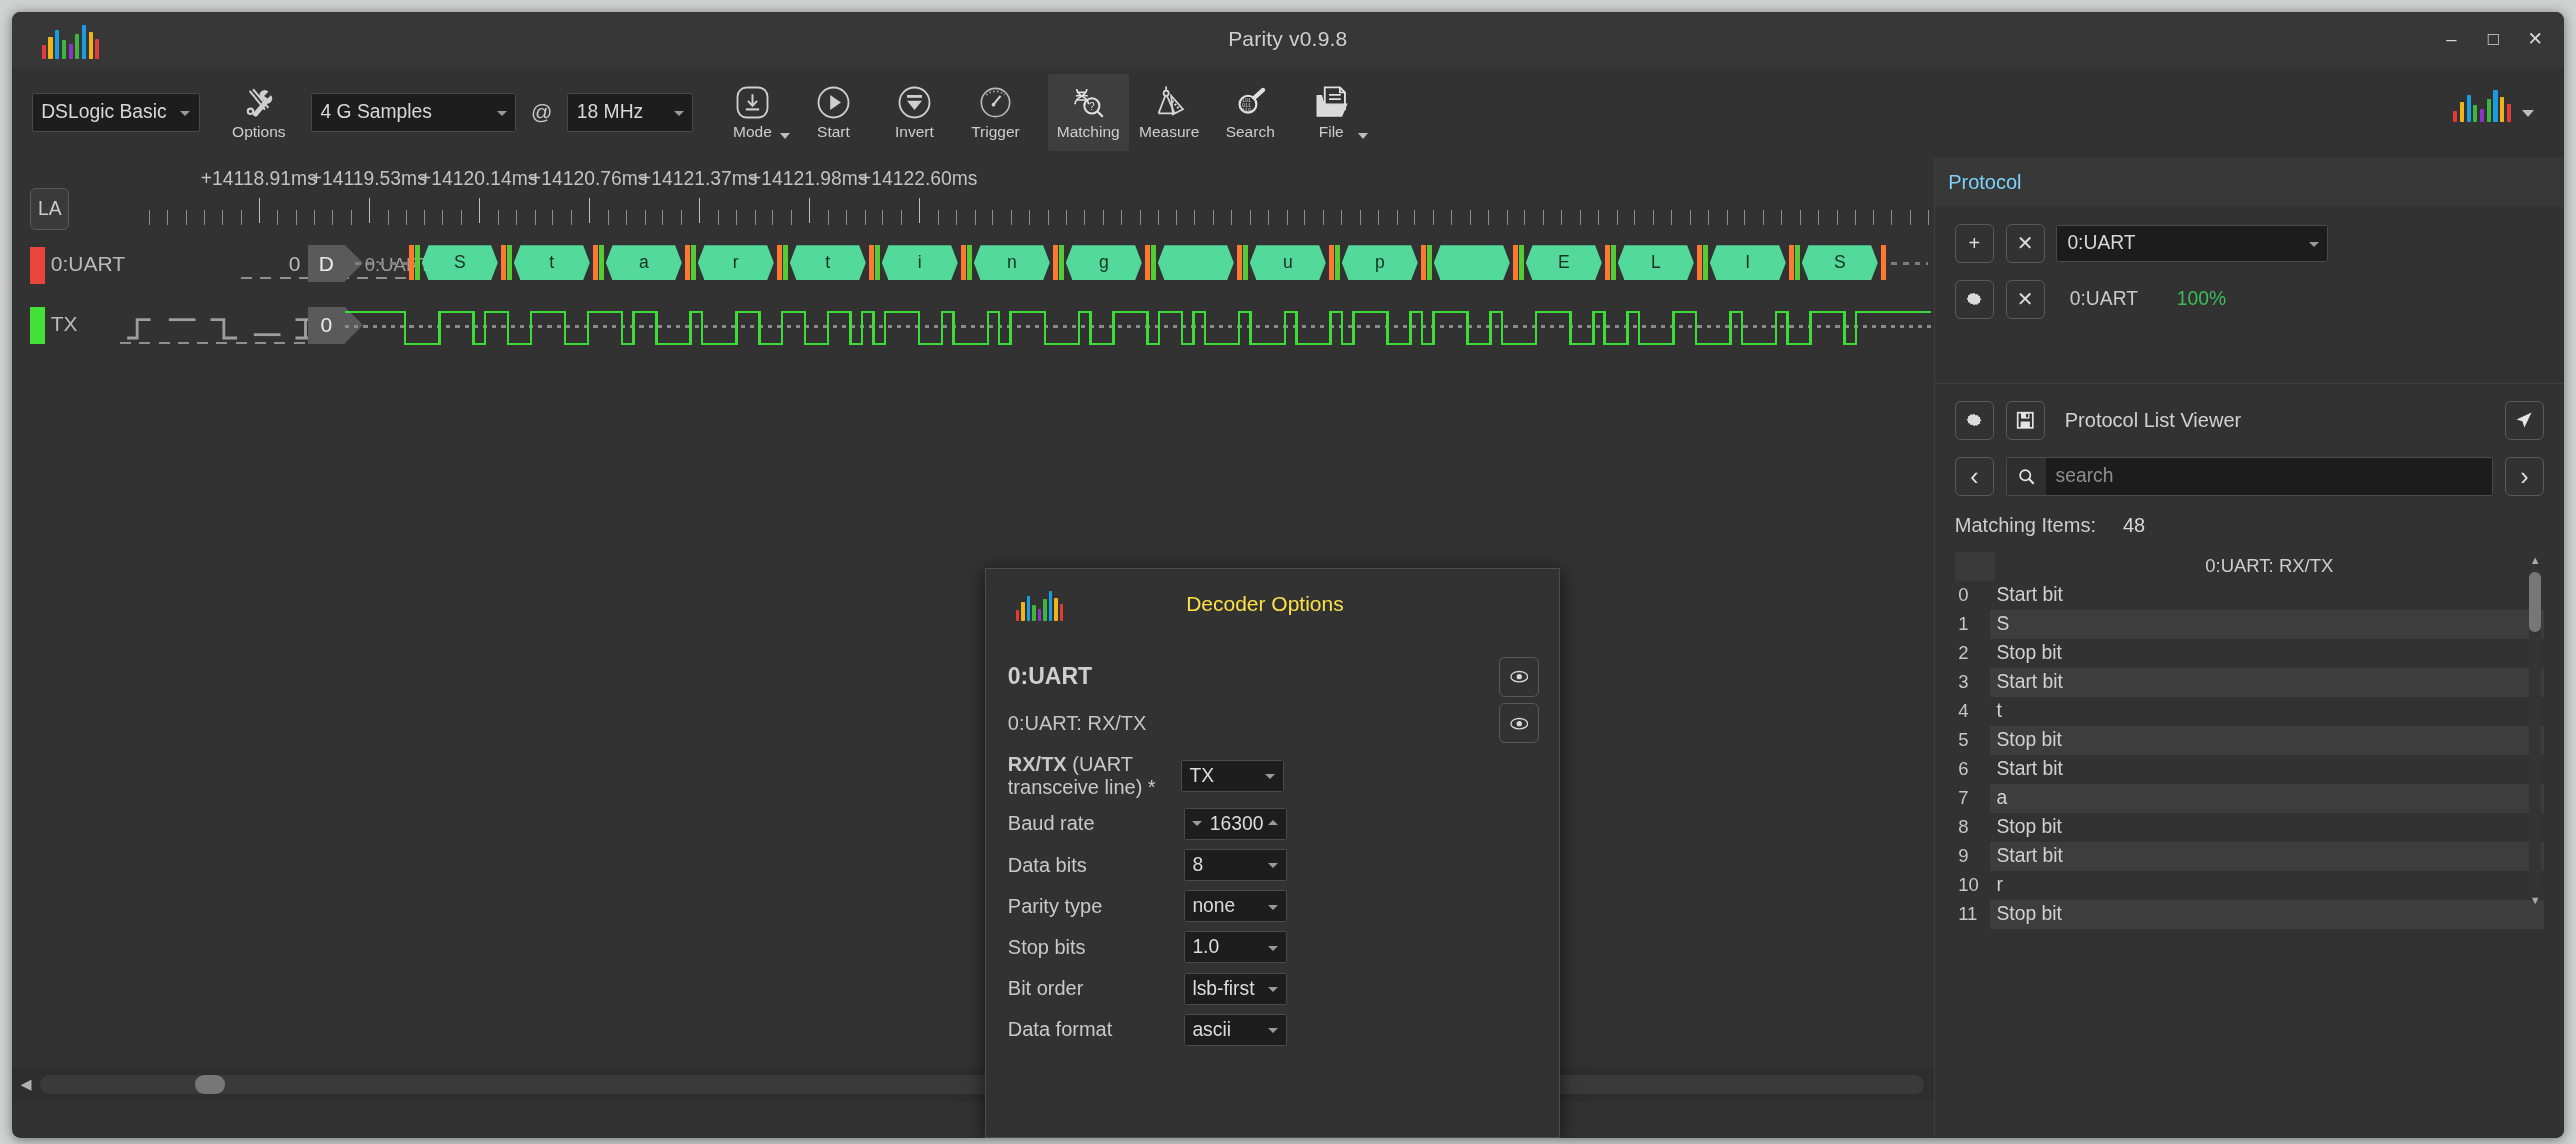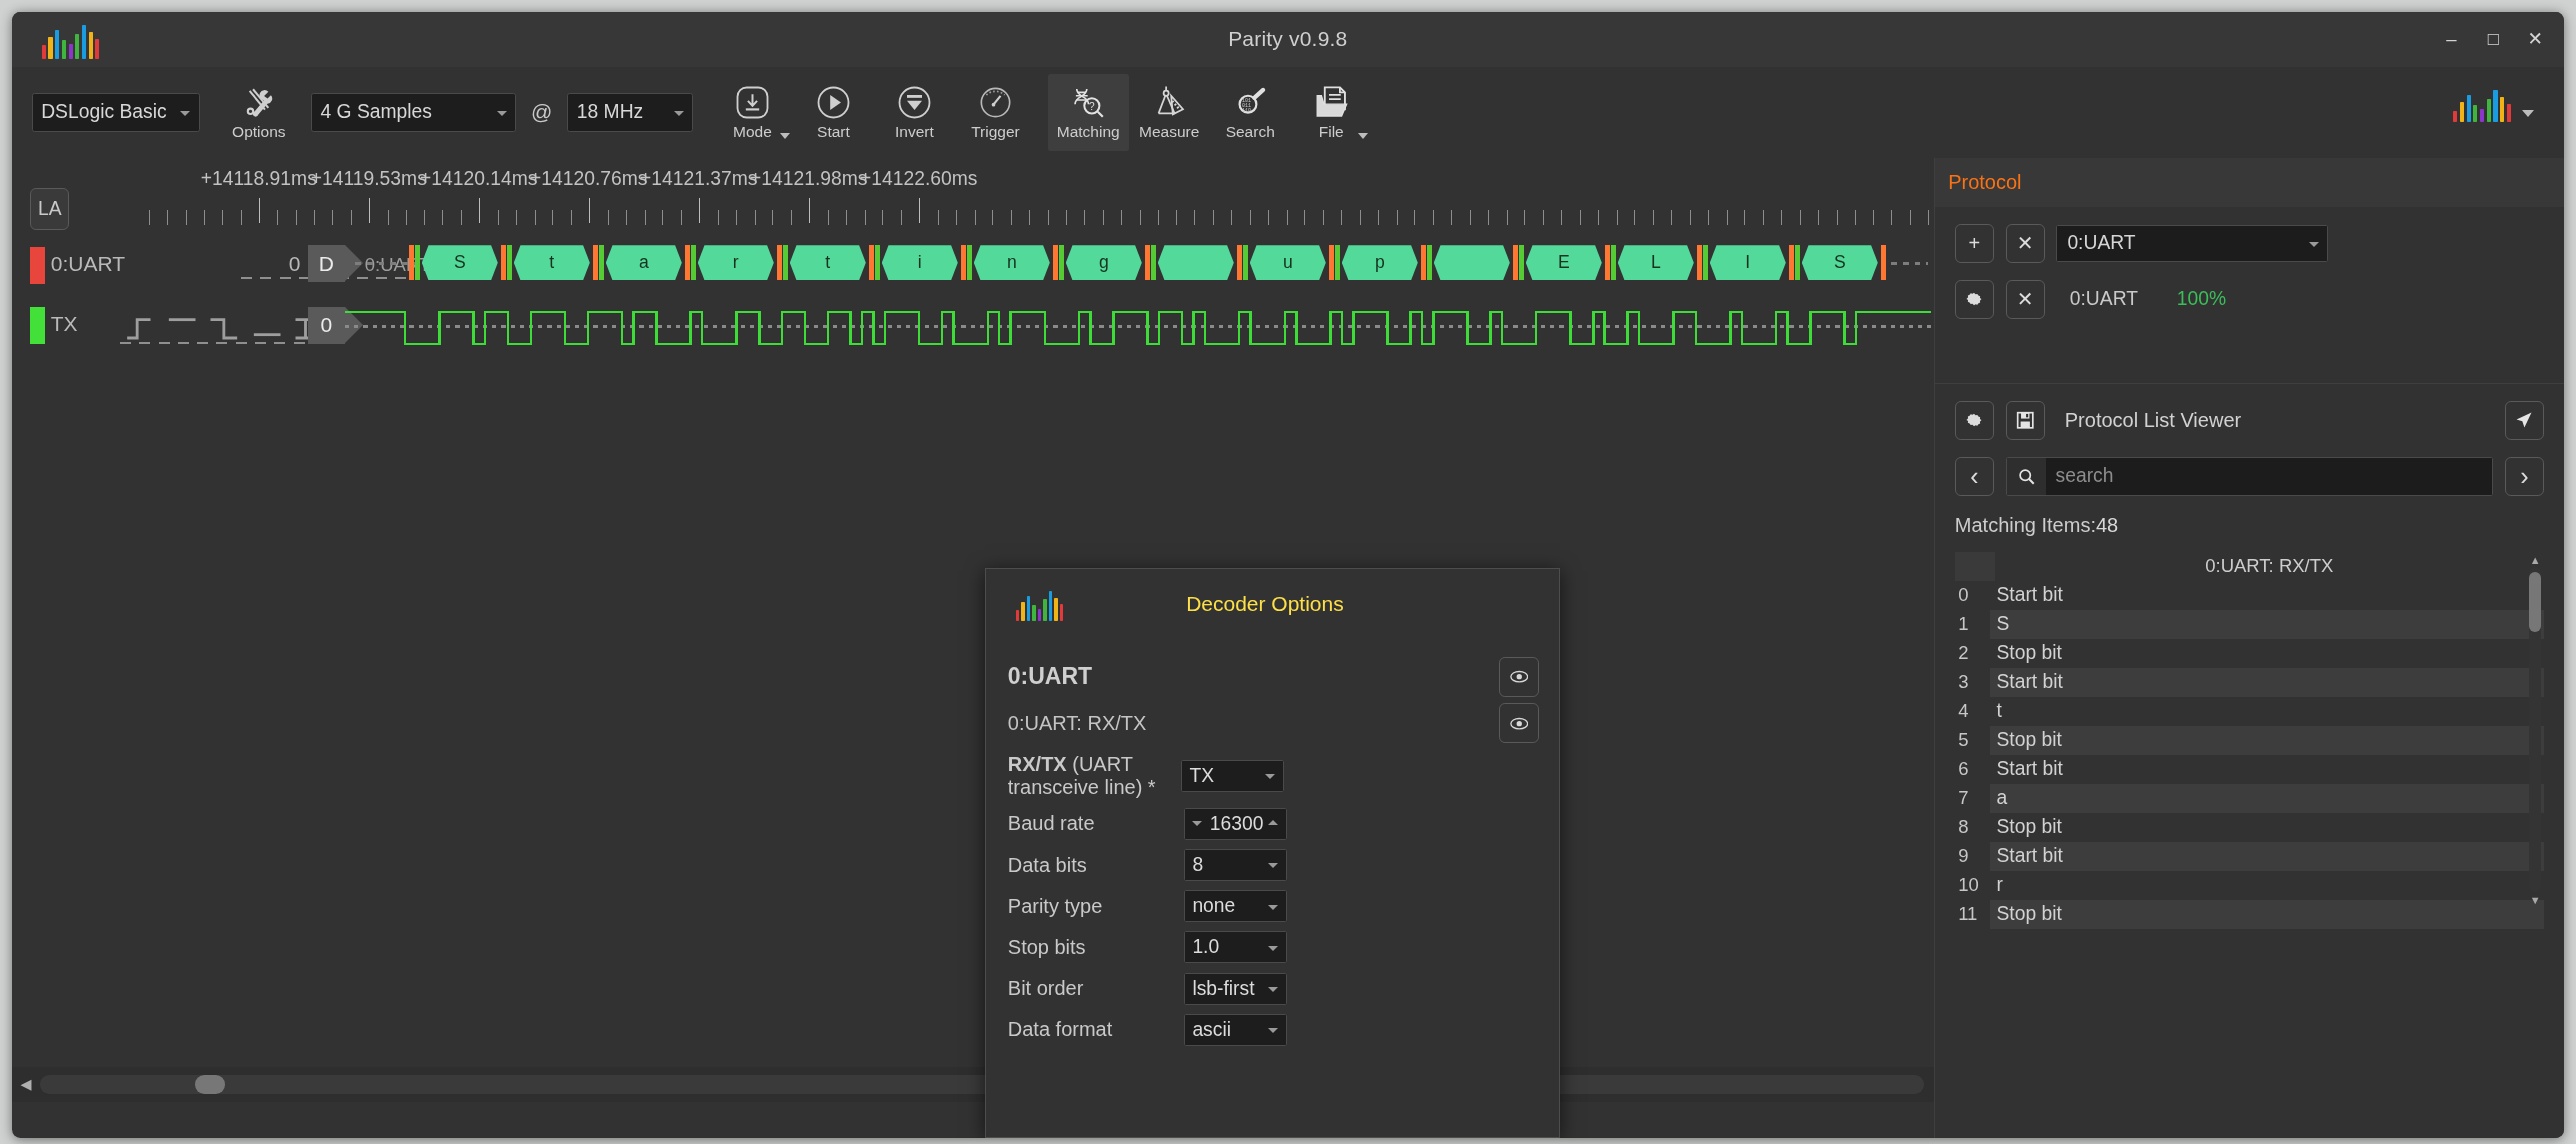--- a/index.html
+++ b/index.html
@@ -226,21 +226,21 @@
   
   .rpanel {
     position: absolute; right: 0; top: 0;
     width: 630px; height: 980px;
     background: #323232;
     border-left: 0.8px solid #3f3f3f;
   }
   .rp-header {
     height: 49px; background: #383838;
     display: flex; align-items: center; padding-left: 13.4px;
-    color: #f97316; font-size: 20px;
+    color: #7dd3fc; font-size: 20px;
   }
   .rp-sec { padding: 17px 20px 0 20px; }
   .icon-btn {
     width: 39px; height: 39px;
     border: 0.8px solid #5a5a5a; border-radius: 5.9px;
     background: #323232;
     display: flex; align-items: center; justify-content: center;
     color: #dcdcdc; font-size: 20px; cursor: pointer;
     flex: none;
   }
@@ -272,21 +272,21 @@
     width: 39px; height: 37px; background: #2e2e2e;
     display: flex; align-items: center; justify-content: center;
     color: #e0e0e0; font-size: 18.5px; flex: none; cursor: pointer;
   }
   .search-inp {
     flex: 1; background: transparent; border: 0; outline: none;
     color: #d6d6d6; font-size: 19.3px; padding: 0 10px;
     font-family: "Liberation Sans", sans-serif;
   }
   .search-inp::placeholder { color: #8d8d8d; }
-  .match-row { display: flex; align-items: center; margin-top: 18.5px; }
+  .match-row { display: flex; align-items: center; gap: 27px; margin-top: 18.5px; }
   .match-lbl { color: #cdcdcd; font-size: 20px; }
   .match-val { color: #d8d8d8; font-size: 20px; }
 
   .plv-table { margin-top: 15px; position: relative; }
   .plv-head { display: flex; height: 28.6px; align-items: center; }
   .plv-head .hcell-idx { width: 40px; background: #3a3a3a; height: 28.6px; }
   .plv-head .hcell-main { flex: 1; text-align: center; color: #cdcdcd; font-size: 18.5px; }
   .plv-body { position: relative; }
   .plv-row { display: flex; align-items: center; height: 29px; }
   .plv-row .idx { width: 35px; text-align: left; padding-left: 3.4px; color: #c7c7c7; font-size: 18.5px; }

